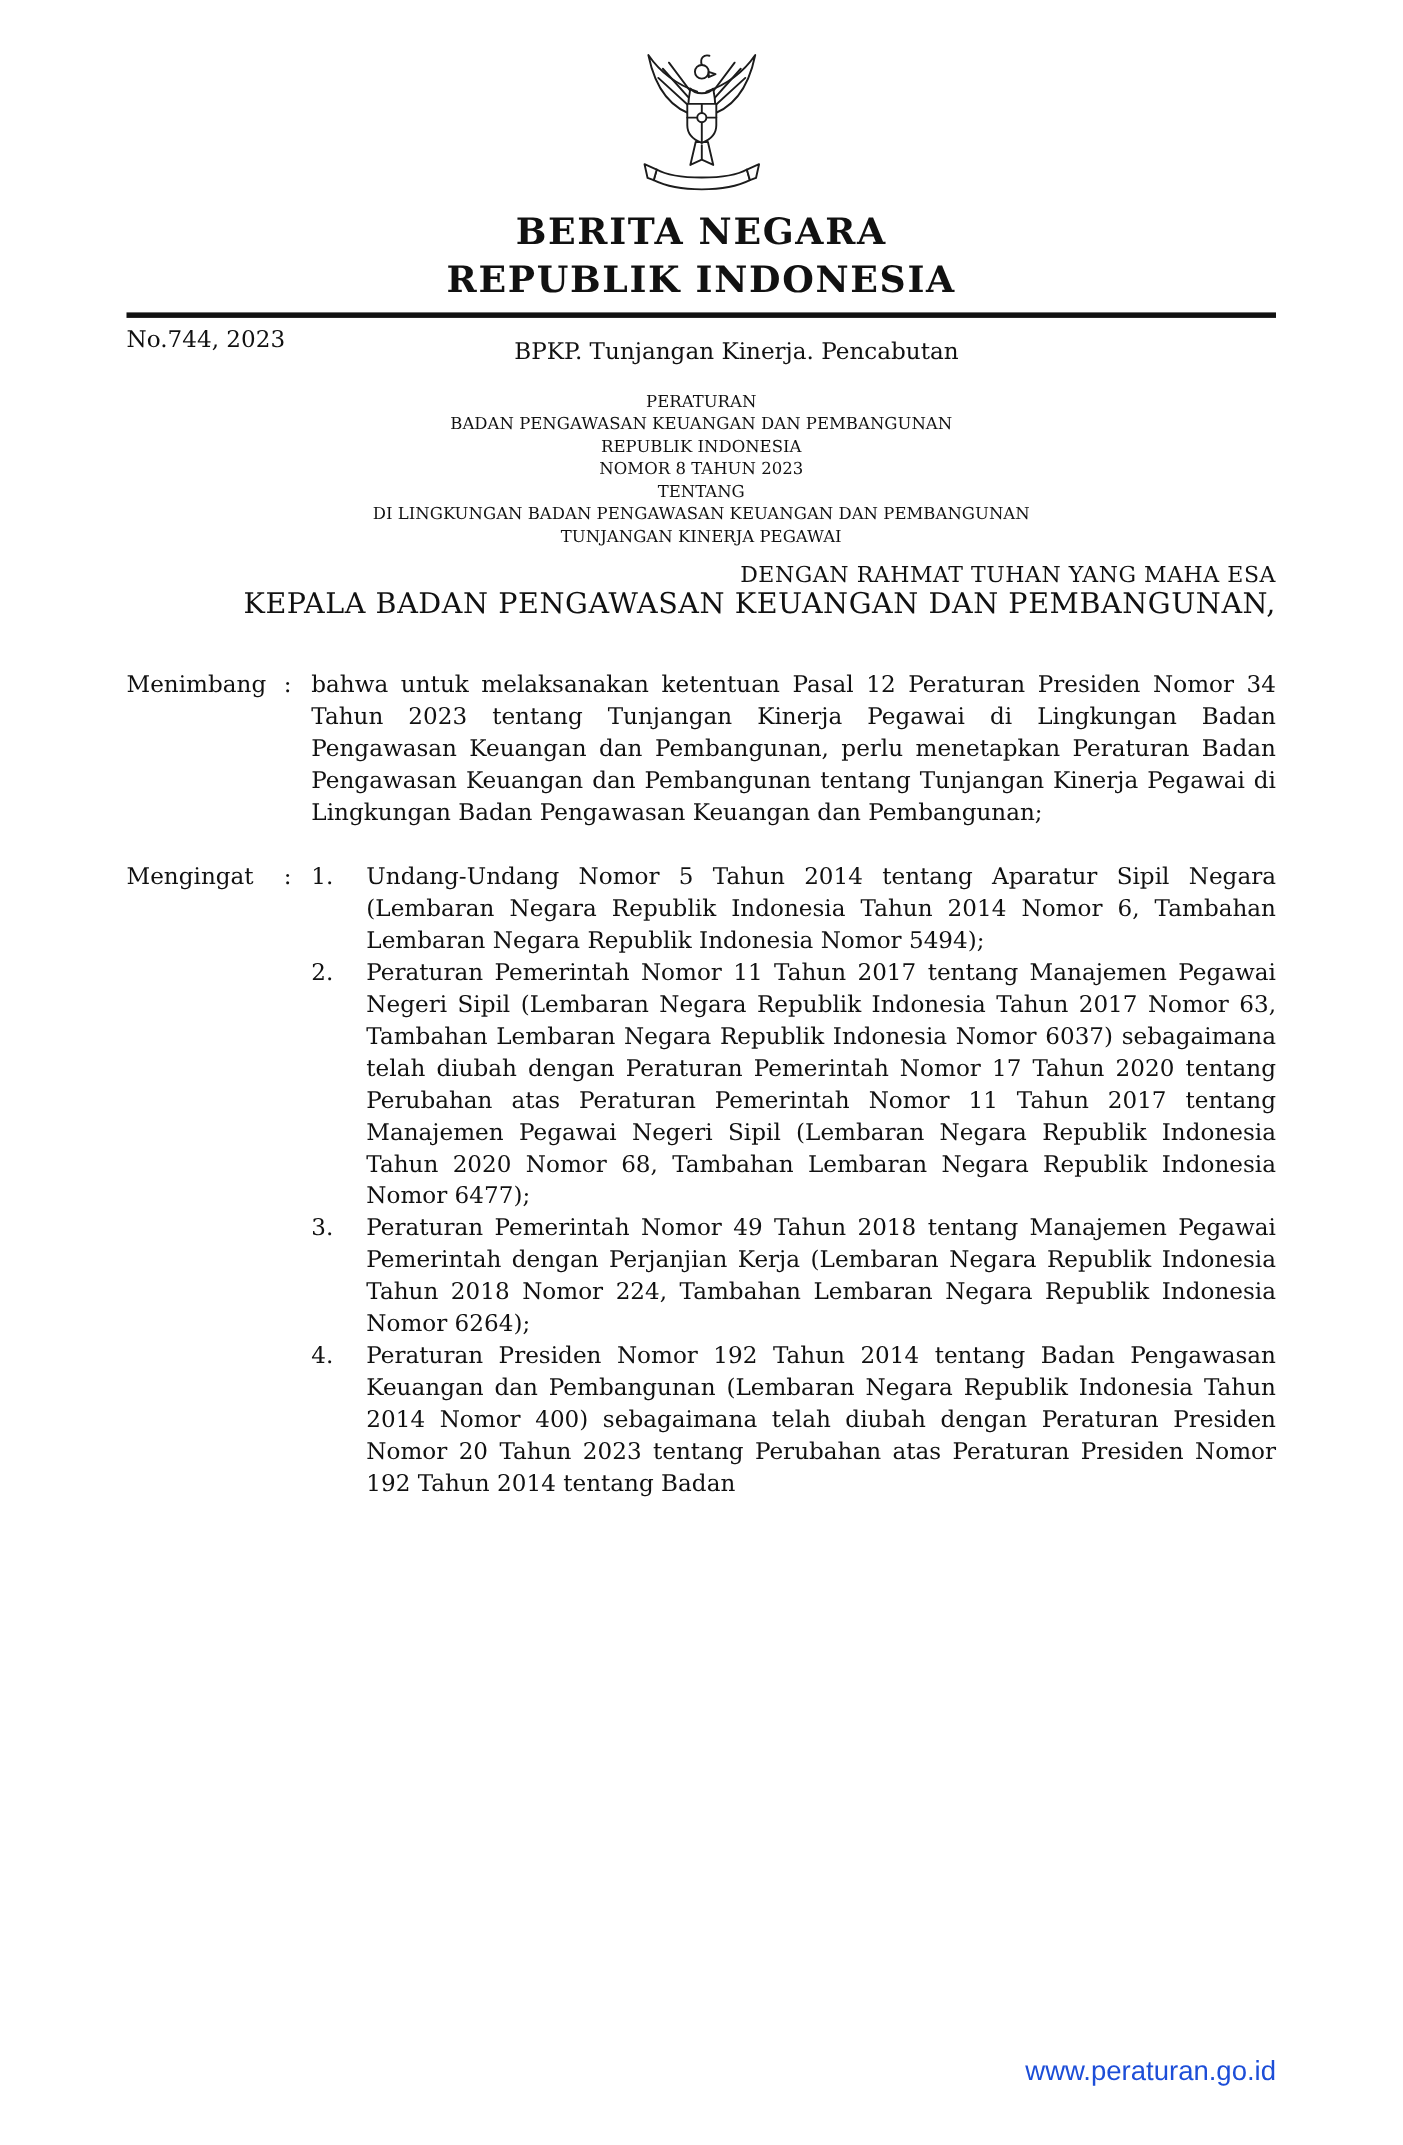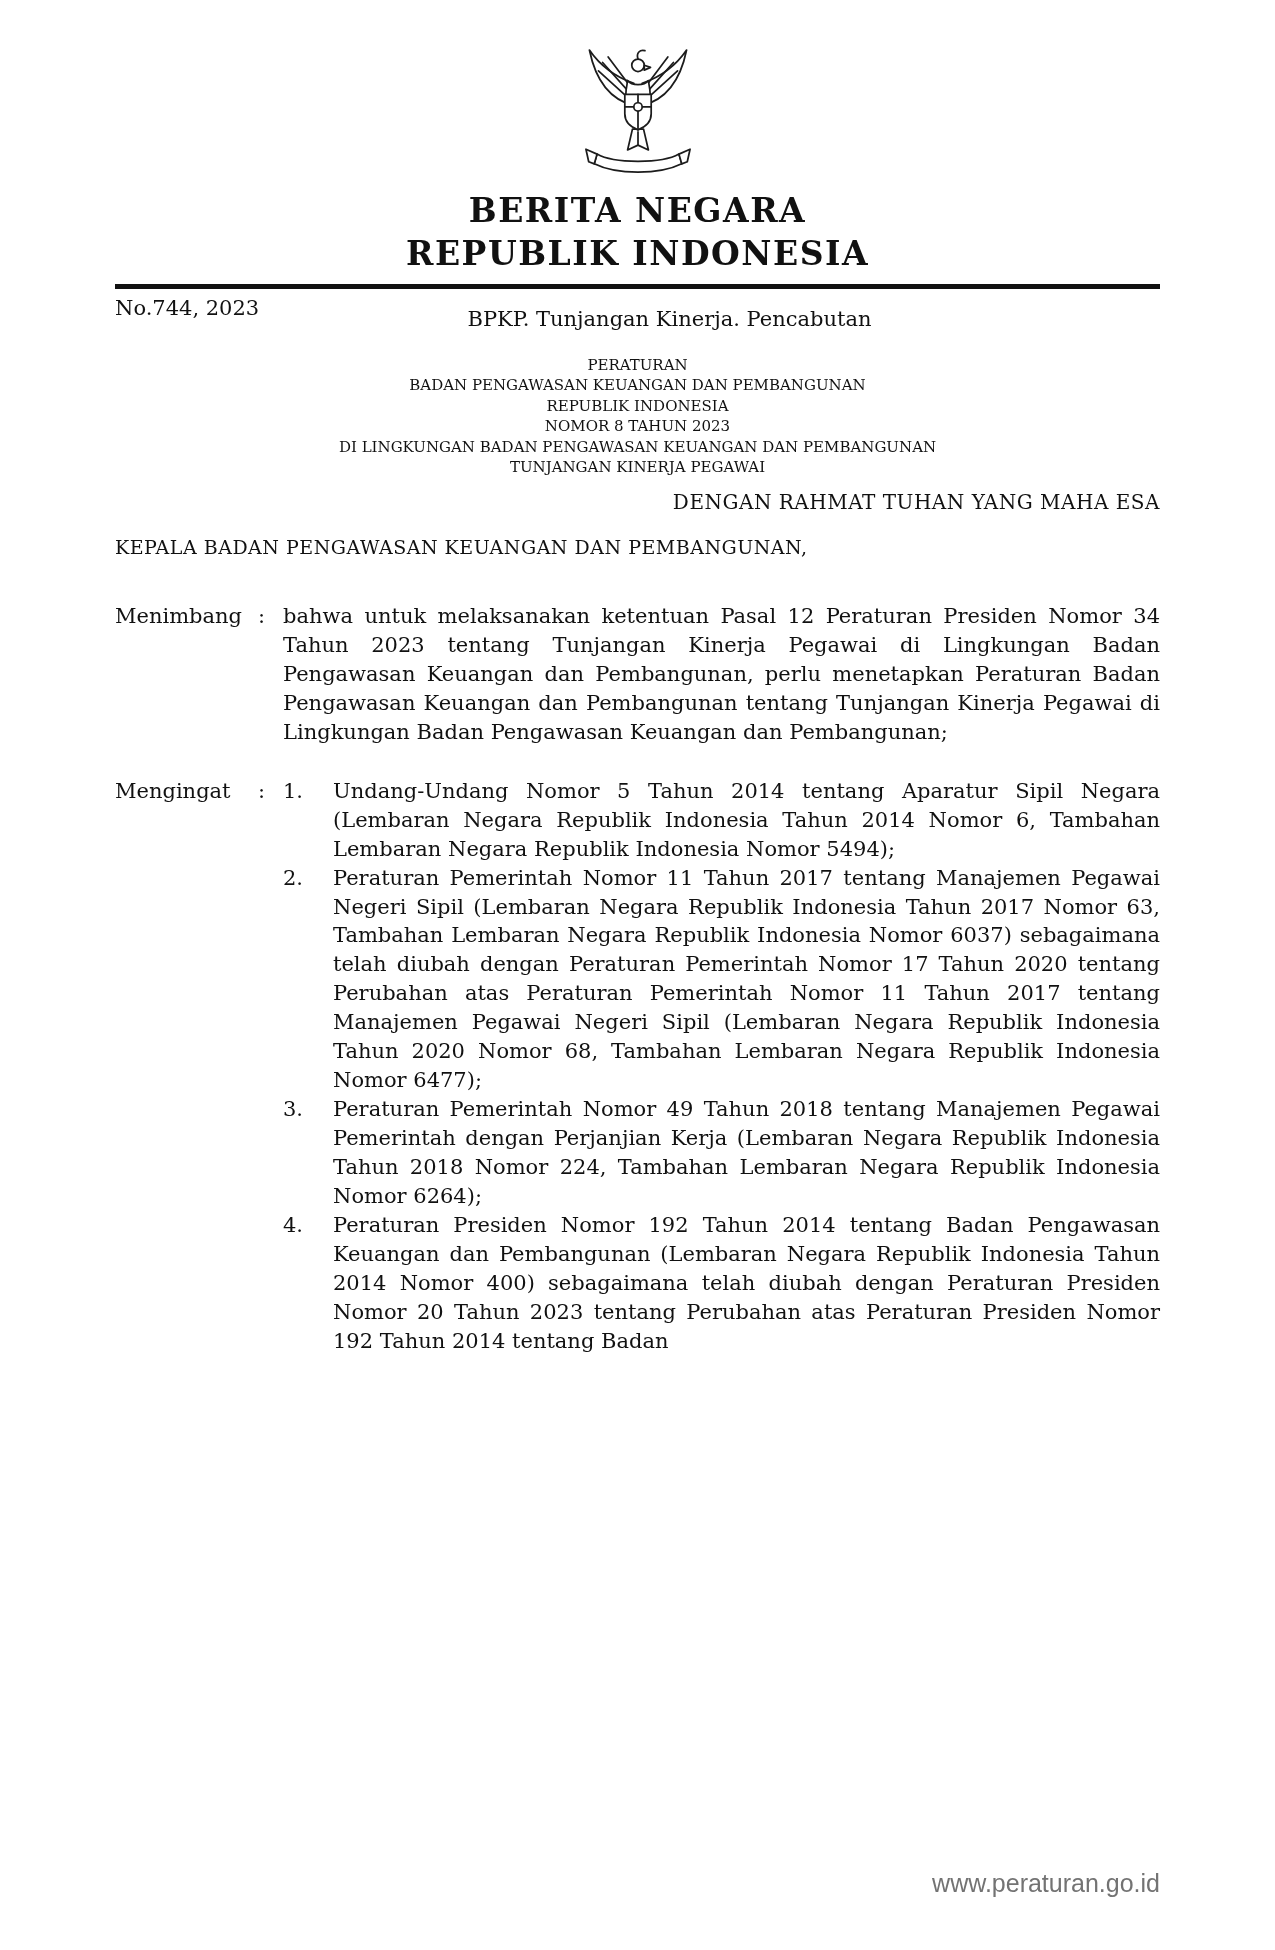--- a/index.html
+++ b/index.html
@@ -23,40 +23,40 @@
     line-height: 1.3;
     letter-spacing: 1.5px;
   }
   .rule { height: 5px; background: #111111; margin-top: 8px; }
   .issue-row { position: relative; height: 36px; margin-top: 7px; font-size: 21px; }
   .issue-no { position: absolute; left: 0; top: 0; }
   .subject { position: absolute; left: calc(50% + 32px); transform: translateX(-50%); top: 11px; white-space: nowrap; }
   .title-block { margin-top: 24px; text-align: center; font-size: 15px; line-height: 1.3; }
   .title-block .t-line { margin: 1px 0; }
   .invocation { margin-top: 12px; text-align: right; font-size: 20px; letter-spacing: 0.5px; }
-  .official { margin-top: 22px; text-align: left; font-size: 19px; letter-spacing: 0.5px; }
+  .official { text-align: right; font-size: 26px; letter-spacing: 0.5px; }
   .clause {
     display: grid;
     grid-template-columns: 143px 25px 1fr;
     font-size: 21px;
     line-height: 1.38;
   }
   .clause-first { margin-top: 44px; }
   .clause-next { margin-top: 30px; }
   .clause-content { text-align: justify; }
   .legal-item { display: grid; grid-template-columns: 50px 1fr; }
   .legal-item .num { text-align: left; }
   .legal-item .txt { text-align: justify; }
   .footer-watermark {
     position: absolute;
     right: 115px;
     bottom: 52px;
     font-family: "Liberation Sans", "DejaVu Sans", sans-serif;
     font-size: 25px;
-    color: #737373;
+    color: #1d4ed8;
   }
 </style>
 </head>
 <body>
 
 <div class="page">
 
   <div class="emblem-wrap">
     <svg viewBox="0 0 170 210" width="118" height="146" xmlns="http://www.w3.org/2000/svg">
       <g stroke="#1c1c1c" stroke-width="2.5" stroke-linejoin="round" stroke-linecap="round">
@@ -97,20 +97,21 @@
   <div class="issue-row">
     <span class="issue-no">No.744, 2023</span>
     <span class="subject">BPKP. Tunjangan Kinerja. Pencabutan</span>
   </div>
 
   <div class="title-block">
     <div class="t-line">PERATURAN</div>
     <div class="t-line">BADAN PENGAWASAN KEUANGAN DAN PEMBANGUNAN</div>
     <div class="t-line">REPUBLIK INDONESIA</div>
     <div class="t-line">NOMOR 8 TAHUN 2023</div>
+    <div class="t-line">TENTANG</div>
     <div class="t-line">DI LINGKUNGAN BADAN PENGAWASAN KEUANGAN DAN PEMBANGUNAN</div>
     <div class="t-line">TUNJANGAN KINERJA PEGAWAI</div>
   </div>
 
   <div class="invocation">DENGAN RAHMAT TUHAN YANG MAHA ESA</div>
   <div class="official">KEPALA BADAN PENGAWASAN KEUANGAN DAN PEMBANGUNAN,</div>
 
   <div class="clause clause-first">
     <div class="clause-label">Menimbang</div>
     <div class="clause-colon">:</div>

